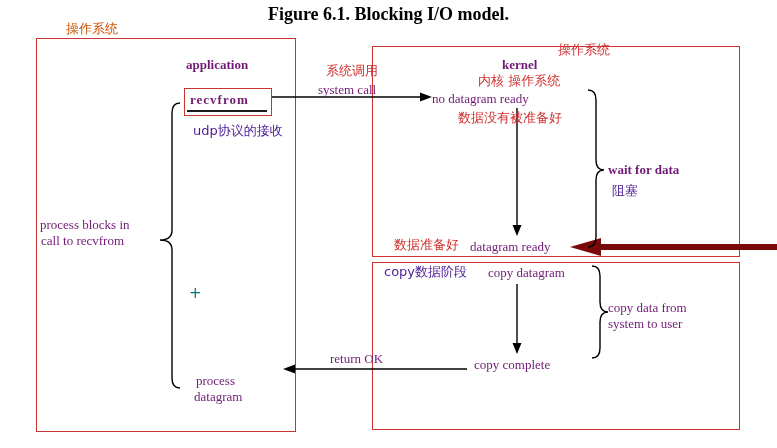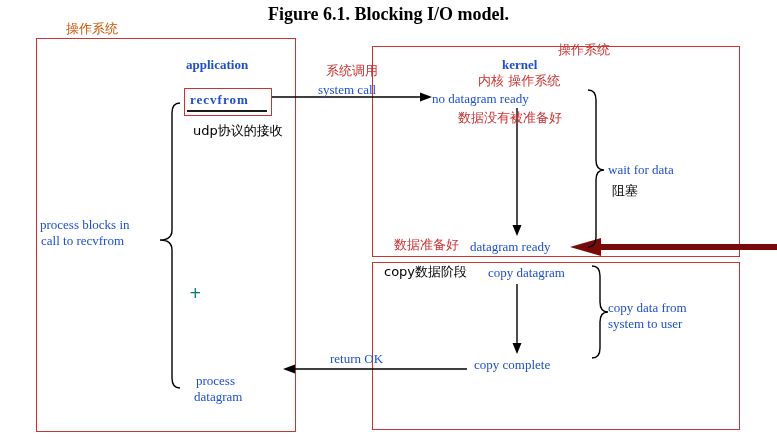--- a/index.html
+++ b/index.html
@@ -3,25 +3,25 @@
 <meta charset="utf-8">
 <style>
   html,body{margin:0;padding:0;background:#fff;}
   .stage{
     position:relative;
     width:777px;height:433px;
     background:#fff;
     font-family:"Liberation Serif", serif;
     overflow:hidden;
   }
-  .lbl{position:absolute;white-space:nowrap;font-size:13px;color:#1d4ed8;line-height:1.1;}
+  .lbl{position:absolute;white-space:nowrap;font-size:13px;color:#701a75;line-height:1.1;}
   .bold{font-weight:bold;}
   .mono{font-family:Liberation Serif, serif;font-weight:bold;letter-spacing:1px;}
   .cn-red{color:#d03030;font-size:13px;font-family:"DejaVu Sans", sans-serif;}
-  .cn-orange{color:#000000;font-size:13px;font-family:"DejaVu Sans", sans-serif;}
+  .cn-orange{color:#4c1d95;font-size:13px;font-family:"DejaVu Sans", sans-serif;}
   .cn-orangered{color:#cc5200;font-size:13px;font-family:"DejaVu Sans", sans-serif;}
   .title{
     position:absolute;top:4px;left:0;width:777px;
     text-align:center;font-size:18px;font-weight:bold;color:#000;
   }
   .redbox{position:absolute;border:1px solid #cc3333;background:transparent;}
   .underline-bar{position:absolute;background:#1a1a1a;}
   .cross{position:absolute;color:#007878;font-size:15px;font-family:"DejaVu Sans", sans-serif;}
   svg.overlay{position:absolute;left:0;top:0;pointer-events:none;}
 </style>
@@ -75,21 +75,21 @@
   <div class="lbl" style="left:194px;top:390px;">datagram</div>
 
   <div class="lbl cn-red" style="left:326px;top:64px;">系统调用</div>
   <div class="lbl" style="left:318px;top:83px;">system call</div>
   <div class="lbl" style="left:330px;top:352px;">return OK</div>
 
   <div class="lbl bold" style="left:502px;top:58px;">kernel</div>
   <div class="lbl cn-red" style="left:478px;top:74px;">内核 操作系统</div>
   <div class="lbl" style="left:432px;top:92px;">no datagram ready</div>
   <div class="lbl cn-red" style="left:458px;top:111px;">数据没有被准备好</div>
-  <div class="lbl" style="left:608px;top:163px;">wait for data</div>
+  <div class="lbl" style="left:608px;top:163px;font-weight:bold;">wait for data</div>
   <div class="lbl cn-orange" style="left:612px;top:184px;">阻塞</div>
   <div class="lbl cn-red" style="left:394px;top:238px;">数据准备好</div>
   <div class="lbl" style="left:470px;top:240px;">datagram ready</div>
   <div class="lbl cn-orange" style="left:384px;top:265px;">copy数据阶段</div>
   <div class="lbl" style="left:488px;top:266px;">copy datagram</div>
   <div class="lbl" style="left:608px;top:301px;">copy data from</div>
   <div class="lbl" style="left:608px;top:317px;">system to user</div>
   <div class="lbl" style="left:474px;top:358px;">copy complete</div>
 
 </div>

